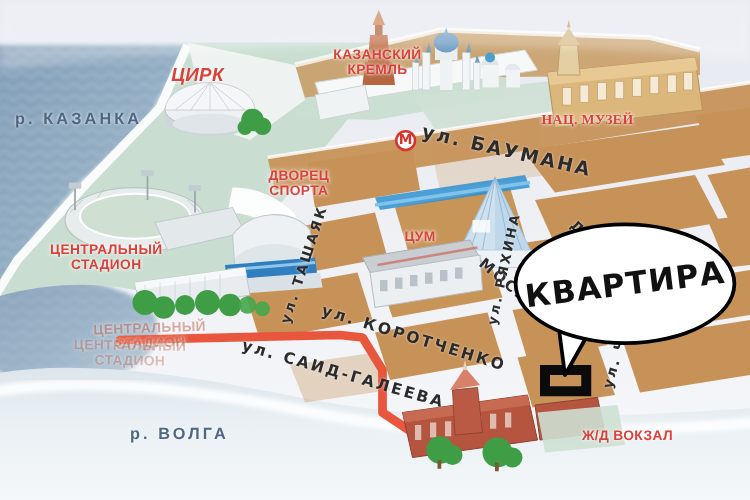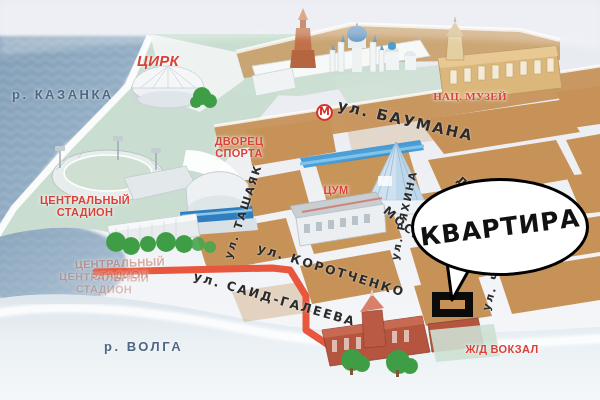--- a/index.html
+++ b/index.html
@@ -350,20 +350,24 @@
   </div>
 
   <div class="lbl blue" style="left:88px;top:340px;font-size:13px;letter-spacing:2.5px;margin-left:16px;">
     <span>р. ВОЛГА</span>
   </div>
 
   <div class="lbl red ctr" style="left:158px;top:53px;font-size:15px;font-style:italic;">
     <span>ЦИРК</span>
   </div>
 
+  <div class="lbl red ctr" style="left:302px;top:27px;font-size:11px;white-space:pre-line;">
+    <span style="white-space:pre-line;">КАЗАНСКИЙ
+КРЕМЛЬ</span>
+  </div>
 
   <div class="lbl red ctr" style="left:470px;top:91px;font-size:11px;font-family:Liberation Serif, serif;">
     <span>НАЦ. МУЗЕЙ</span>
   </div>
 
   <div class="lbl red ctr" style="left:239px;top:124px;font-size:11px;white-space:pre-line;">
     <span style="white-space:pre-line;">ДВОРЕЦ
 СПОРТА</span>
   </div>
 

